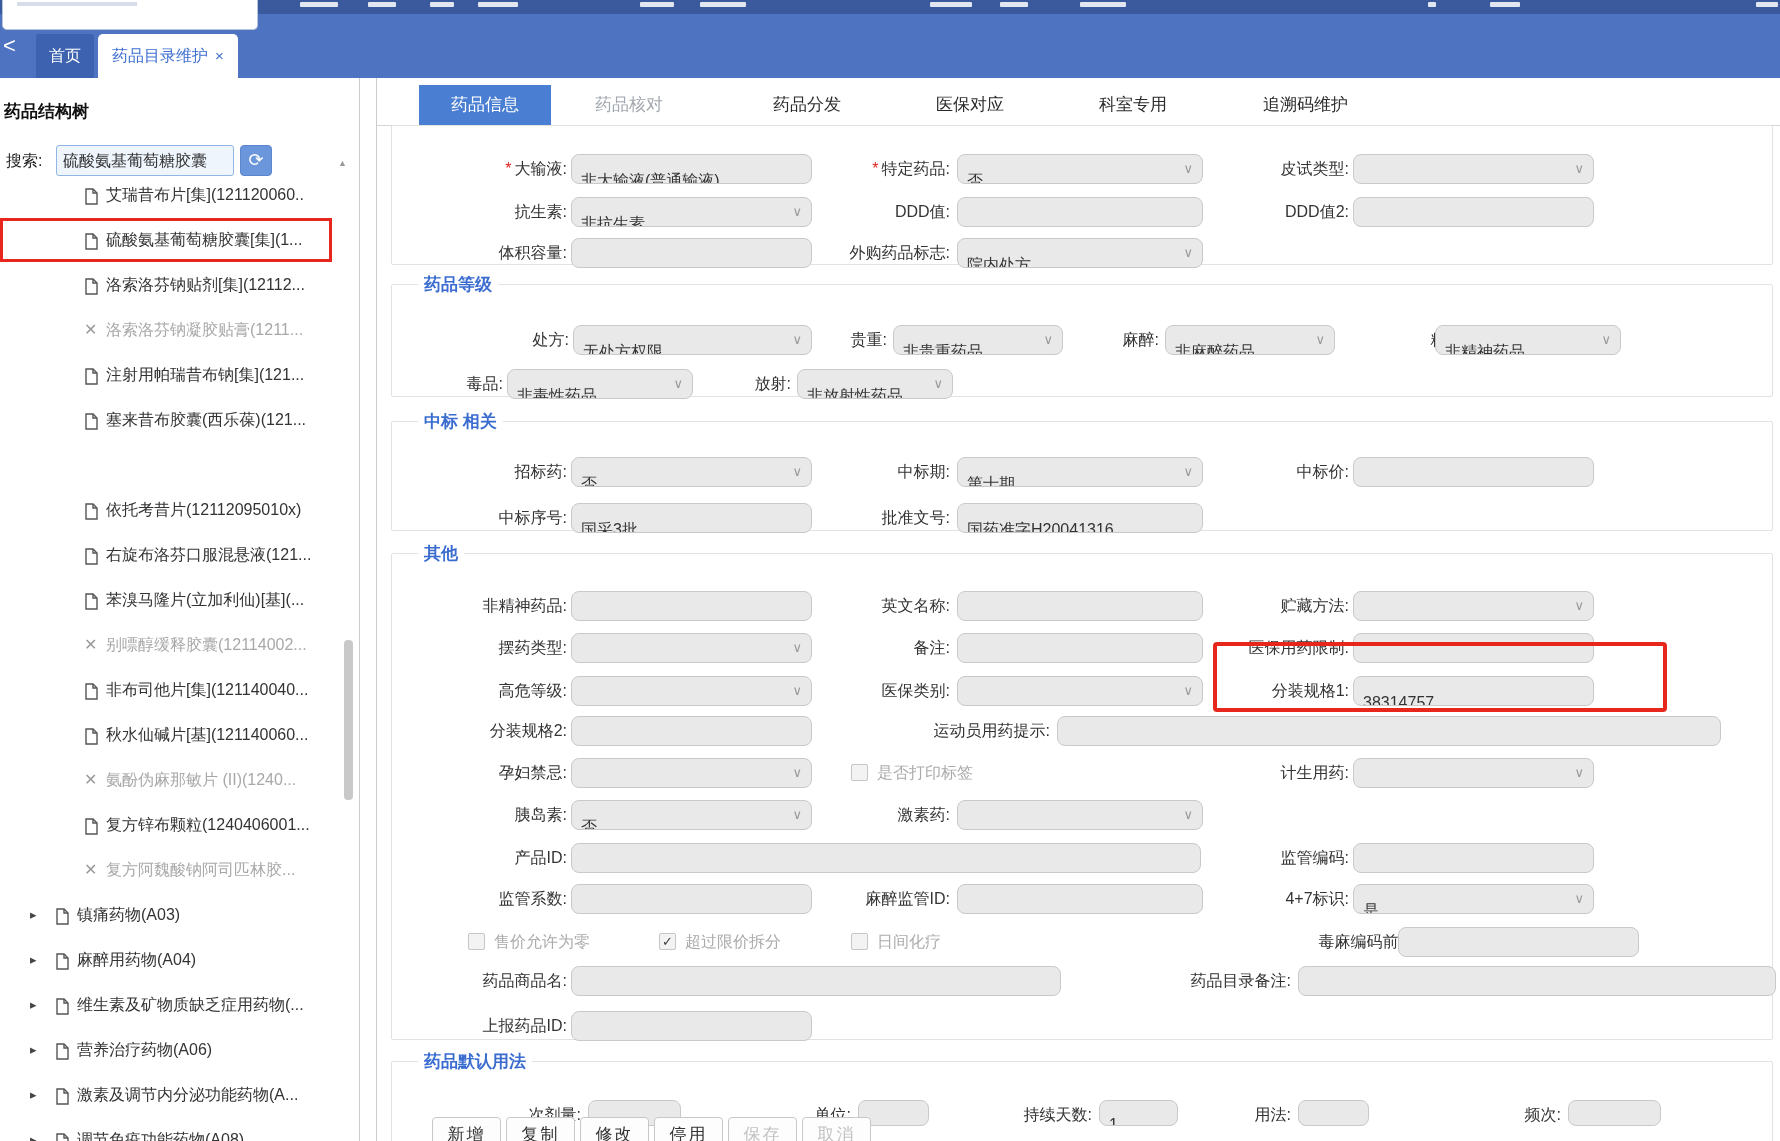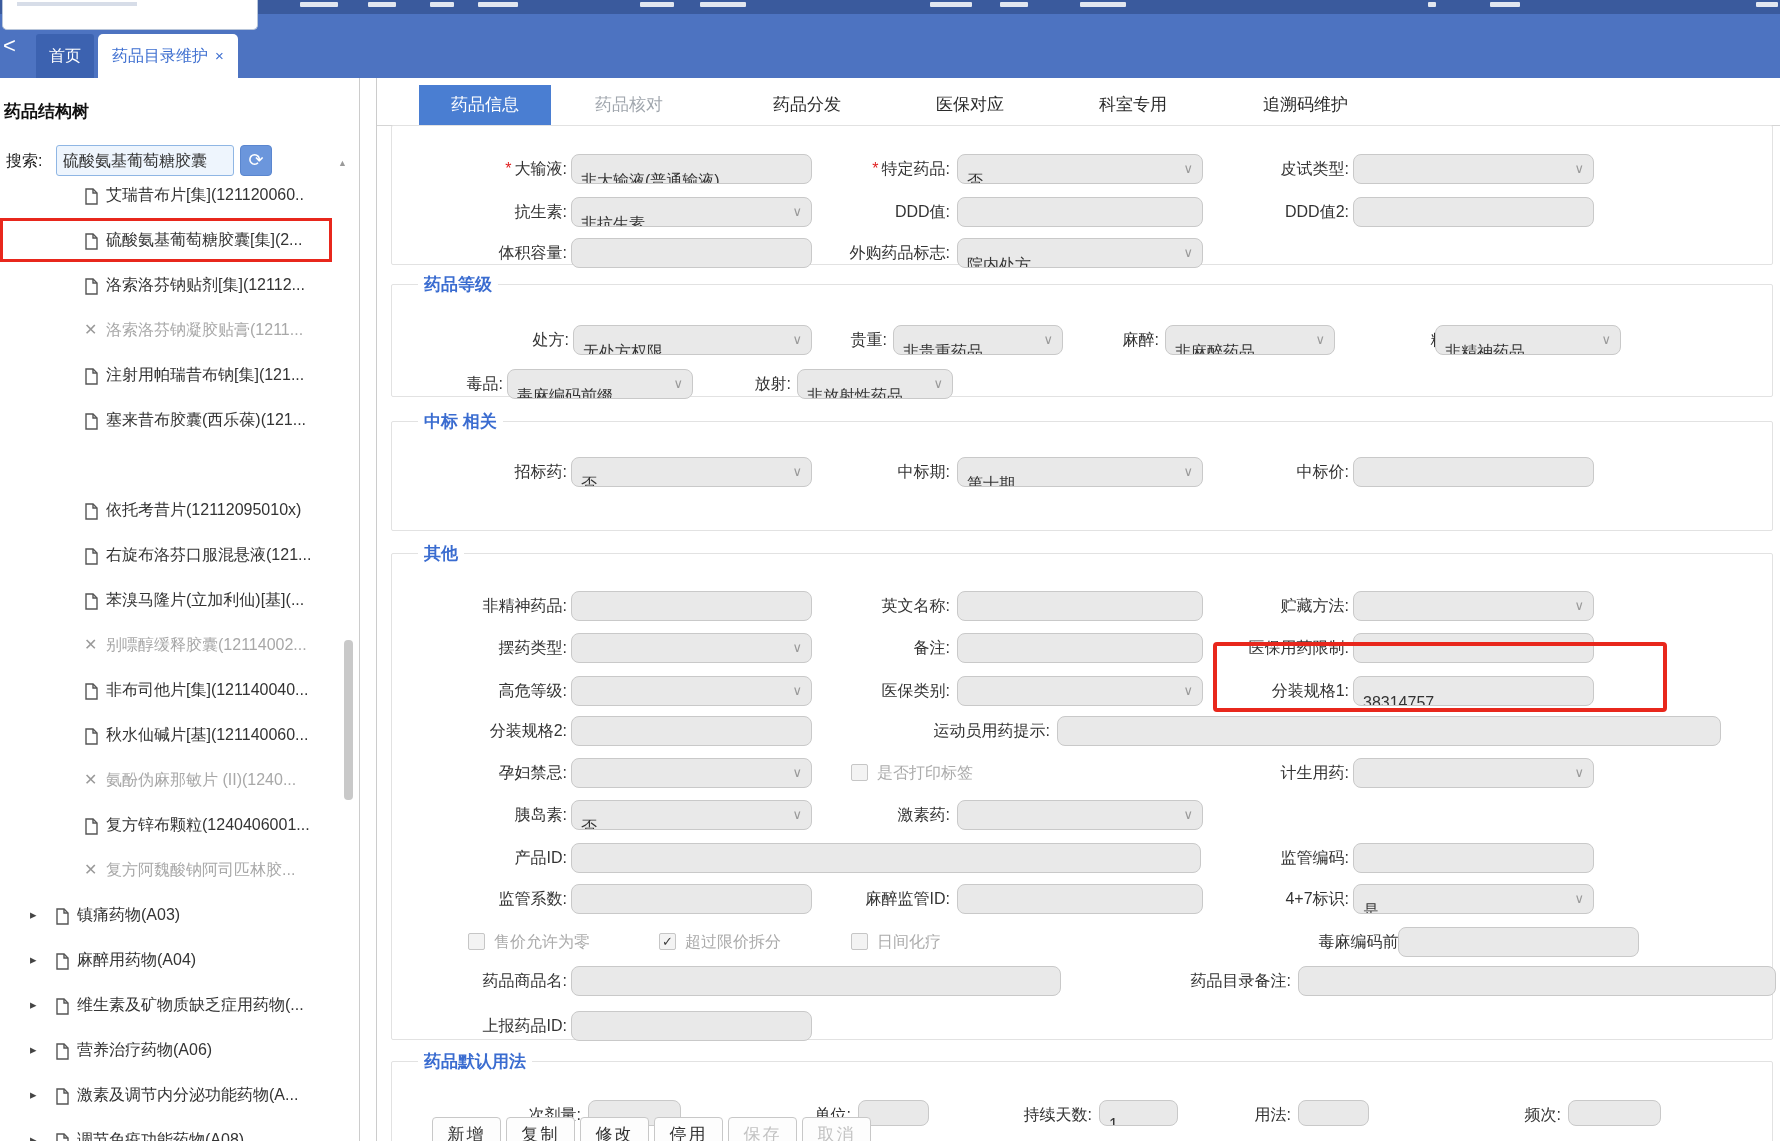--- a/index.html
+++ b/index.html
@@ -110,21 +110,21 @@
             <path d="M2 1h7l4 4v11H2z" fill="#fff" stroke="#555" stroke-width="1.4"></path>
             <path d="M9 1v4h4" fill="none" stroke="#555" stroke-width="1.4"></path>
           </svg></span>
         <span class="txt">艾瑞昔布片[集](121120060..</span>
       </div>
     <div class="ti" style="top:226px">
         <span class="ic"><svg width="15" height="17" viewBox="0 0 15 17">
             <path d="M2 1h7l4 4v11H2z" fill="#fff" stroke="#555" stroke-width="1.4"></path>
             <path d="M9 1v4h4" fill="none" stroke="#555" stroke-width="1.4"></path>
           </svg></span>
-        <span class="txt">硫酸氨基葡萄糖胶囊[集](2...</span>
+        <span class="txt">硫酸氨基葡萄糖胶囊[集](1...</span>
       </div>
     <div class="ti" style="top:271px">
         <span class="ic"><svg width="15" height="17" viewBox="0 0 15 17">
             <path d="M2 1h7l4 4v11H2z" fill="#fff" stroke="#555" stroke-width="1.4"></path>
             <path d="M9 1v4h4" fill="none" stroke="#555" stroke-width="1.4"></path>
           </svg></span>
         <span class="txt">洛索洛芬钠贴剂[集](12112...</span>
       </div>
     <div class="ti off" style="top:316px">
         <span class="xic">✕</span>
@@ -303,32 +303,38 @@
       <div class="ip" style="left:196px;width:239px"><span>无处方权限</span><span class="arrow">∨</span></div>
       <span class="lb" style="left:440px;width:70px">贵重:</span>
       <div class="ip" style="left:516px;width:170px"><span>非贵重药品</span><span class="arrow">∨</span></div>
       <span class="lb" style="left:700px;width:82px">麻醉:</span>
       <div class="ip" style="left:788px;width:170px"><span>非麻醉药品</span><span class="arrow">∨</span></div>
       <span class="lb" style="left:1008px;width:82px">精神:</span>
       <div class="ip" style="left:1058px;width:186px"><span>非精神药品</span><span class="arrow">∨</span></div>
     </div>
     <div class="row" style="top:353px">
       <span class="lb" style="left:12px;width:114px">毒品:</span>
-      <div class="ip" style="left:130px;width:186px"><span>毒麻编码前缀</span><span class="arrow">∨</span></div>
+      <div class="ip" style="left:130px;width:186px"><span>非毒性药品</span><span class="arrow">∨</span></div>
       <span class="lb" style="left:330px;width:84px">放射:</span>
       <div class="ip" style="left:420px;width:156px"><span>非放射性药品</span><span class="arrow">∨</span></div>
     </div>
 
     <div class="row" style="top:441px">
       <span class="lb" style="left:12px;width:178px">招标药:</span>
       <div class="ip" style="left:194px;width:241px"><span>否</span><span class="arrow">∨</span></div>
       <span class="lb" style="left:437px;width:136px">中标期:</span>
       <div class="ip" style="left:580px;width:246px"><span>第十期</span><span class="arrow">∨</span></div>
       <span class="lb" style="left:828px;width:144px">中标价:</span>
       <div class="ip" style="left:976px;width:241px"><span></span></div>
+    </div>
+    <div class="row" style="top:487px">
+      <span class="lb" style="left:12px;width:178px">中标序号:</span>
+      <div class="ip" style="left:194px;width:241px"><span>国采3批</span></div>
+      <span class="lb" style="left:437px;width:136px">批准文号:</span>
+      <div class="ip" style="left:580px;width:246px"><span>国药准字H20041316</span></div>
     </div>
 
     <div class="row" style="top:575px">
       <span class="lb" style="left:12px;width:178px">非精神药品:</span>
       <div class="ip" style="left:194px;width:241px"><span></span></div>
       <span class="lb" style="left:437px;width:136px">英文名称:</span>
       <div class="ip" style="left:580px;width:246px"><span></span></div>
       <span class="lb" style="left:828px;width:144px">贮藏方法:</span>
       <div class="ip" style="left:976px;width:241px"><span></span><span class="arrow">∨</span></div>
     </div>

